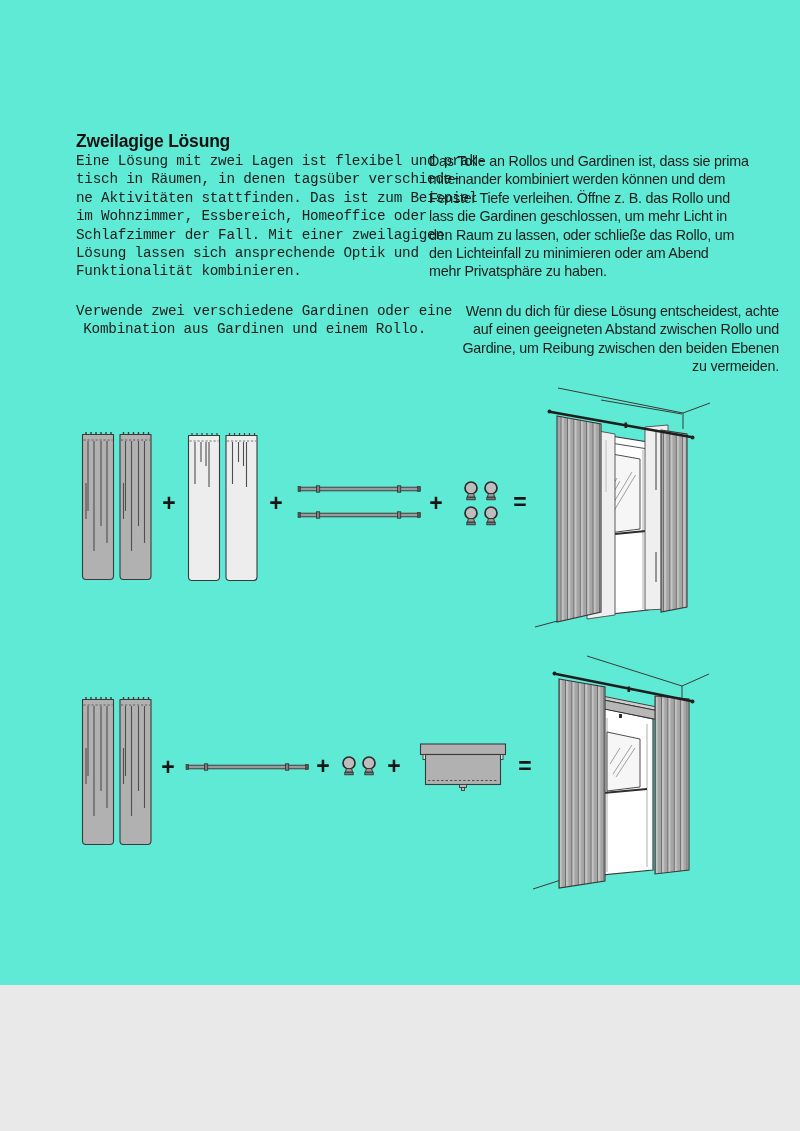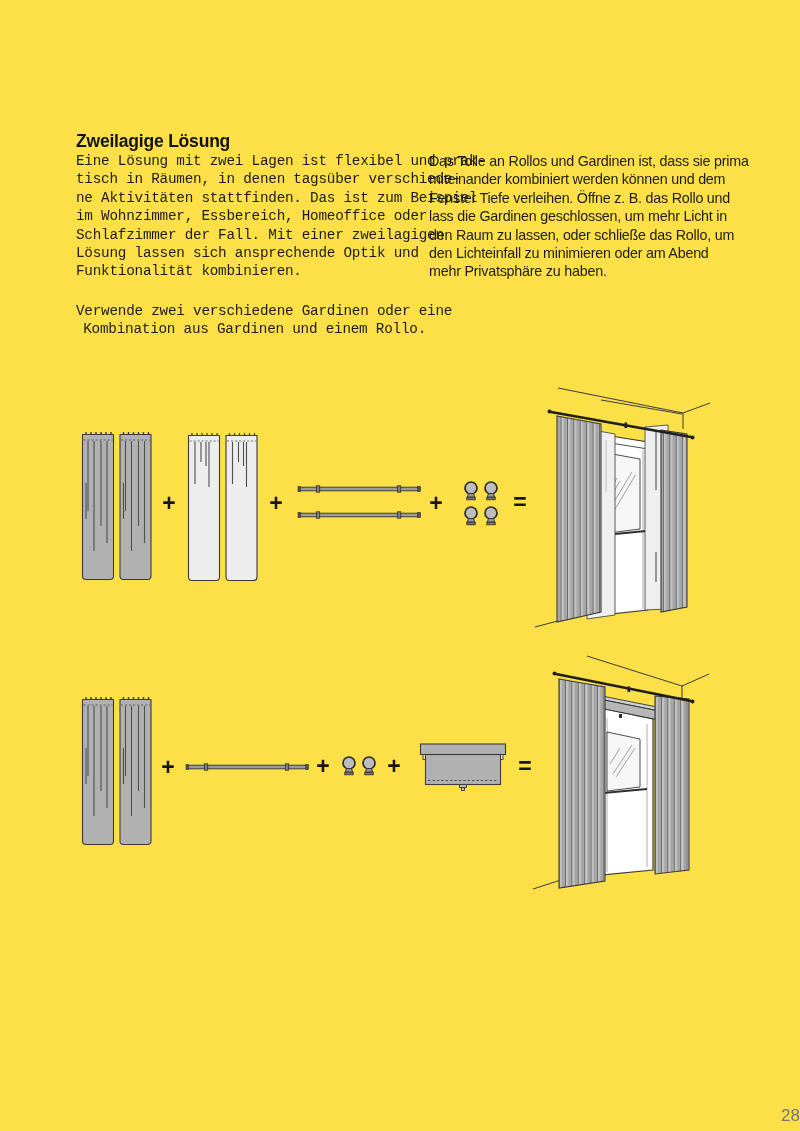--- a/index.html
+++ b/index.html
@@ -2,21 +2,21 @@
 <html lang="de" style="--text: #1c1c1c; --title: #111111; --outline: #3a3a3a; --curtain-dark: #b1b1b1; --curtain-light: #ededed; --line-dark: #1e1e1e; --page-number: #767676;"><head>
 <meta charset="utf-8">
 <style>
   :root{
     --text:#1c1c1c; --title:#111111; --outline:#3a3a3a;
     --curtain-dark:#b1b1b1; --curtain-light:#ededed;
     --line-dark:#1e1e1e; --page-number:#767676;
   }
   html,body{margin:0;padding:0;background:#e9e9e9;}
   .page{
-    position:relative; width:800px; height:1131px; background:#fde047;
+    position:relative; width:800px; height:985px; background:#5eead4;
     margin:0 auto; overflow:hidden;
     font-family:"Liberation Sans","DejaVu Sans",sans-serif;
     color:var(--text);
   }
   .abs{position:absolute;}
   .title{
     font-size:17.5px; font-weight:700; color:var(--title); letter-spacing:-0.2px;
   }
   .col{width:350px;}
   .para{
@@ -54,20 +54,24 @@
   </div>
 
   <div class="abs col" style="left:429px; top:152px;">
     <div class="para">Das Tolle an Rollos und Gardinen ist, dass sie prima
 miteinander kombiniert werden können und dem
 Fenster Tiefe verleihen. Öffne z. B. das Rollo und
 lass die Gardinen geschlossen, um mehr Licht in
 den Raum zu lassen, oder schließe das Rollo, um
 den Lichteinfall zu minimieren oder am Abend
 mehr Privatsphäre zu haben.</div>
+    <div class="para">Wenn du dich für diese Lösung entscheidest, achte
+auf einen geeigneten Abstand zwischen Rollo und
+Gardine, um Reibung zwischen den beiden Ebenen
+zu vermeiden.</div>
   </div>
 
   <div>
 
     <svg class="abs" style="left:81px; top:431px;" width="72" height="152" viewBox="0 0 72 152">
       <defs>
         <g id="panelDark">
           <path d="M1.5,3.5 H32.5 V145 Q32.5,148.5 29,148.5 H5 Q1.5,148.5 1.5,145 Z" fill="var(--curtain-dark)" stroke="var(--outline)" stroke-width="1.1" stroke-linejoin="round"></path>
           <path d="M5,3.5 V1 M10,3.5 V1 M15,3.5 V1 M20,3.5 V1 M25,3.5 V1 M30,3.5 V1" stroke="var(--outline)" stroke-width="1.4" fill="none"></path>
           <line x1="2.5" y1="9" x2="31.5" y2="9" stroke="#565656" stroke-width="0.9" stroke-dasharray="2.2,1.8"></line>

